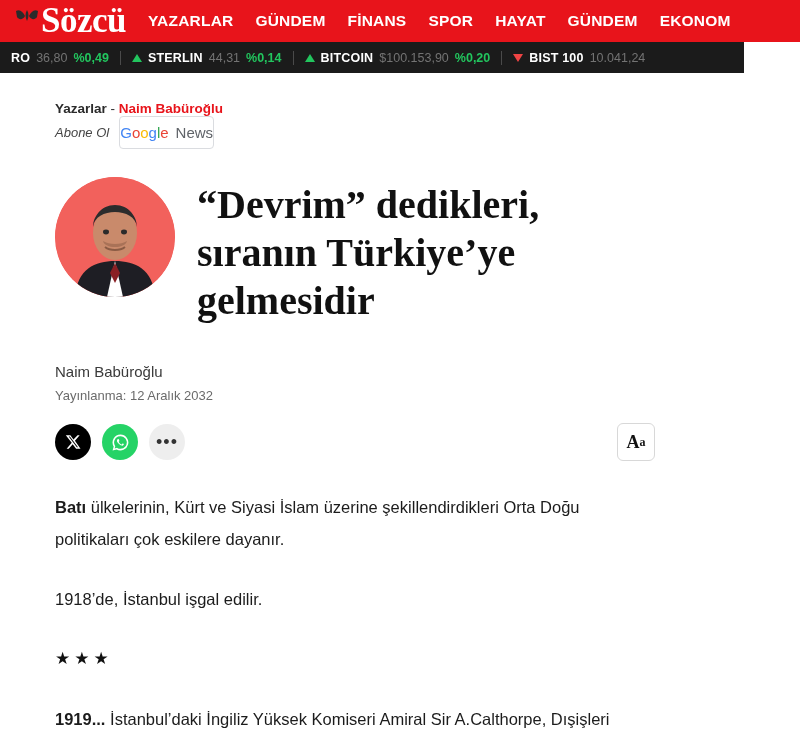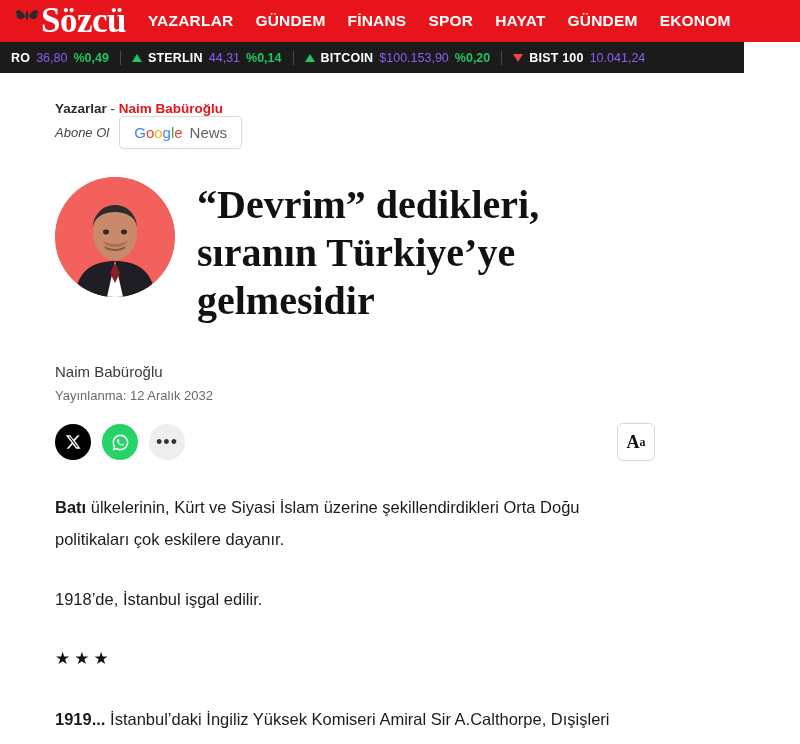--- a/index.html
+++ b/index.html
@@ -72,21 +72,21 @@
     width: 744px;
   }
   .tick {
     display: flex;
     align-items: center;
     gap: 6px;
     padding: 0 11px;
     white-space: nowrap;
   }
   .tick .name { color: #ffffff; letter-spacing: .2px; }
-  .tick .val  { color: #8b5cf6; font-weight: normal; }
+  .tick .val  { color: #737373; font-weight: normal; }
   .tick .pct  { font-weight: bold; text-align: center; }
   .pct.up   { color: #22c55e; }
   .arrow {
     width: 0; height: 0;
     border-left: 5px solid transparent;
     border-right: 5px solid transparent;
   }
   .arrow.up   { border-bottom: 8px solid #22c55e; }
   .arrow.down { border-top: 8px solid #ef4444; }
   .tick-sep {
@@ -132,21 +132,21 @@
     gap: 10px;
   }
   .abone-label {
     font-size: 13px;
     color: #444;
     font-style: italic;
   }
   .gnews {
     border: 1px solid #dadce0;
     border-radius: 4px;
-    padding: 7px 14px;
+    padding: 7px 0;
     display: flex;
     align-items: center;
     gap: 5px;
     background: #fff;
     font-size: 15px;
   }
   .g-b { color:#4285F4; } .g-r { color:#EA4335; } .g-y { color:#FBBC05; }
   .g-g { color:#34A853; }
   .gnews .word { font-family: "Liberation Sans", sans-serif; font-weight: 500; }
   .gnews .news { color: #5f6368; margin-left: 2px; }

